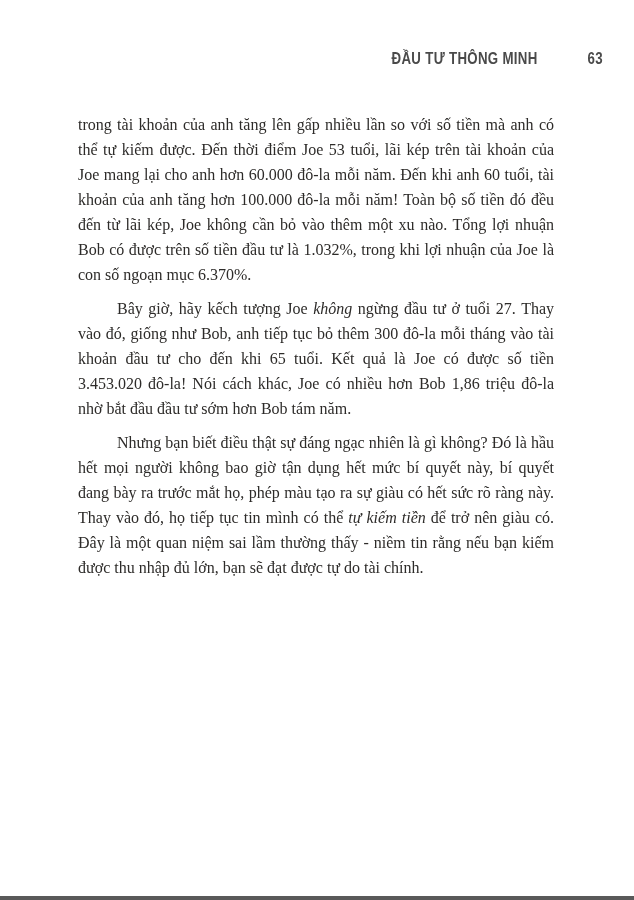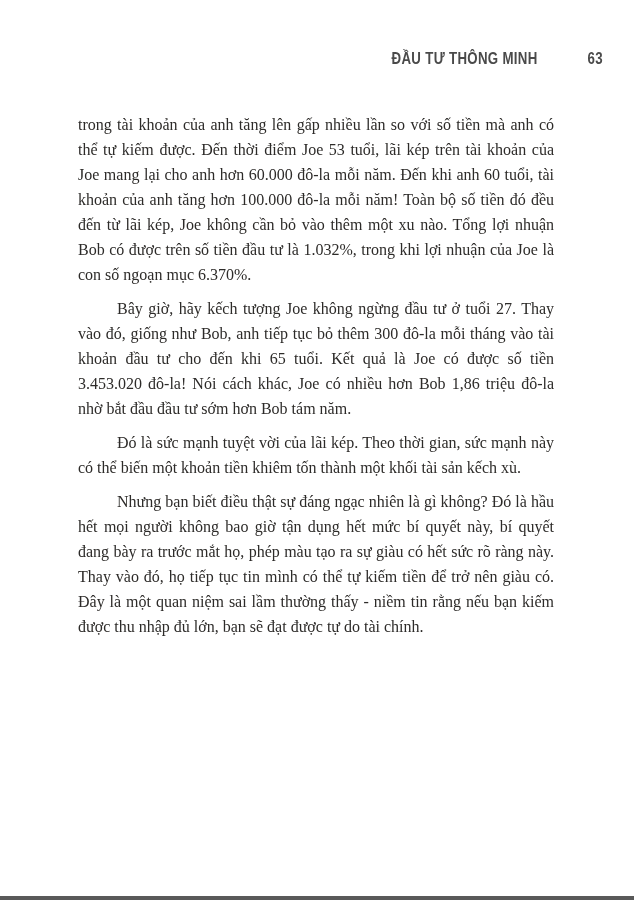--- a/index.html
+++ b/index.html
@@ -41,40 +41,39 @@
     left: 78px; top: 112px;
     width: 476px;
     font-size: 16px;
     line-height: 25px;
     color: var(--text);
     text-align: justify;
     text-justify: inter-word;
   }
   .body-text p { margin: 0 0 9px 0; }
   .body-text p.indent { text-indent: 39px; }
-  .body-text .it { }
+  .body-text .it { font-style: italic; }
   .footer-bar {
     position: absolute;
     left: 0; right: 0; bottom: 0;
     height: 4px;
     background: var(--bottom-bar);
   }
 </style>
 </head>
 <body>
 
 <div class="page">
 
   <div class="running-header">
     <span class="header-title">ĐẦU TƯ THÔNG MINH</span>
     <span class="header-page-num">63</span>
   </div>
 
   <div class="body-text" id="body-text">
       <p><span>trong tài khoản của anh tăng lên gấp nhiều lần so với số tiền mà anh có thể tự kiếm được. Đến thời điểm Joe 53 tuổi, lãi kép trên tài khoản của Joe mang lại cho anh hơn 60.000 đô-la mỗi năm. Đến khi anh 60 tuổi, tài khoản của anh tăng hơn 100.000 đô-la mỗi năm! Toàn bộ số tiền đó đều đến từ lãi kép, Joe không cần bỏ vào thêm một xu nào. Tổng lợi nhuận Bob có được trên số tiền đầu tư là 1.032%, trong khi lợi nhuận của Joe là con số ngoạn mục 6.370%.</span></p>
       <p class="indent"><span>Bây giờ, hãy kếch tượng Joe </span><span class="it">không</span><span> ngừng đầu tư ở tuổi 27. Thay vào đó, giống như Bob, anh tiếp tục bỏ thêm 300 đô-la mỗi tháng vào tài khoản đầu tư cho đến khi 65 tuổi. Kết quả là Joe có được số tiền 3.453.020 đô-la! Nói cách khác, Joe có nhiều hơn Bob 1,86 triệu đô-la nhờ bắt đầu đầu tư sớm hơn Bob tám năm.</span></p>
-      <p class="indent"><span>Đó là sức mạnh tuyệt vời của lãi kép. Theo thời gian, sức mạnh này có thể biến một khoản tiền khiêm tốn thành một khối tài sản </span><span class="it">kếch xù</span><span>.</span></p>
       <p class="indent"><span>Nhưng bạn biết điều thật sự đáng ngạc nhiên là gì không? Đó là hầu hết mọi người không bao giờ tận dụng hết mức bí quyết này, bí quyết đang bày ra trước mắt họ, phép màu tạo ra sự giàu có hết sức rõ ràng này. Thay vào đó, họ tiếp tục tin mình có thể </span><span class="it">tự kiếm tiền</span><span> để trở nên giàu có. Đây là một quan niệm sai lầm thường thấy - niềm tin rằng nếu bạn kiếm được thu nhập đủ lớn, bạn sẽ đạt được tự do tài chính.</span></p>
     </div>
 
   <div class="footer-bar"></div>
 
 </div>
 
 </body></html>

